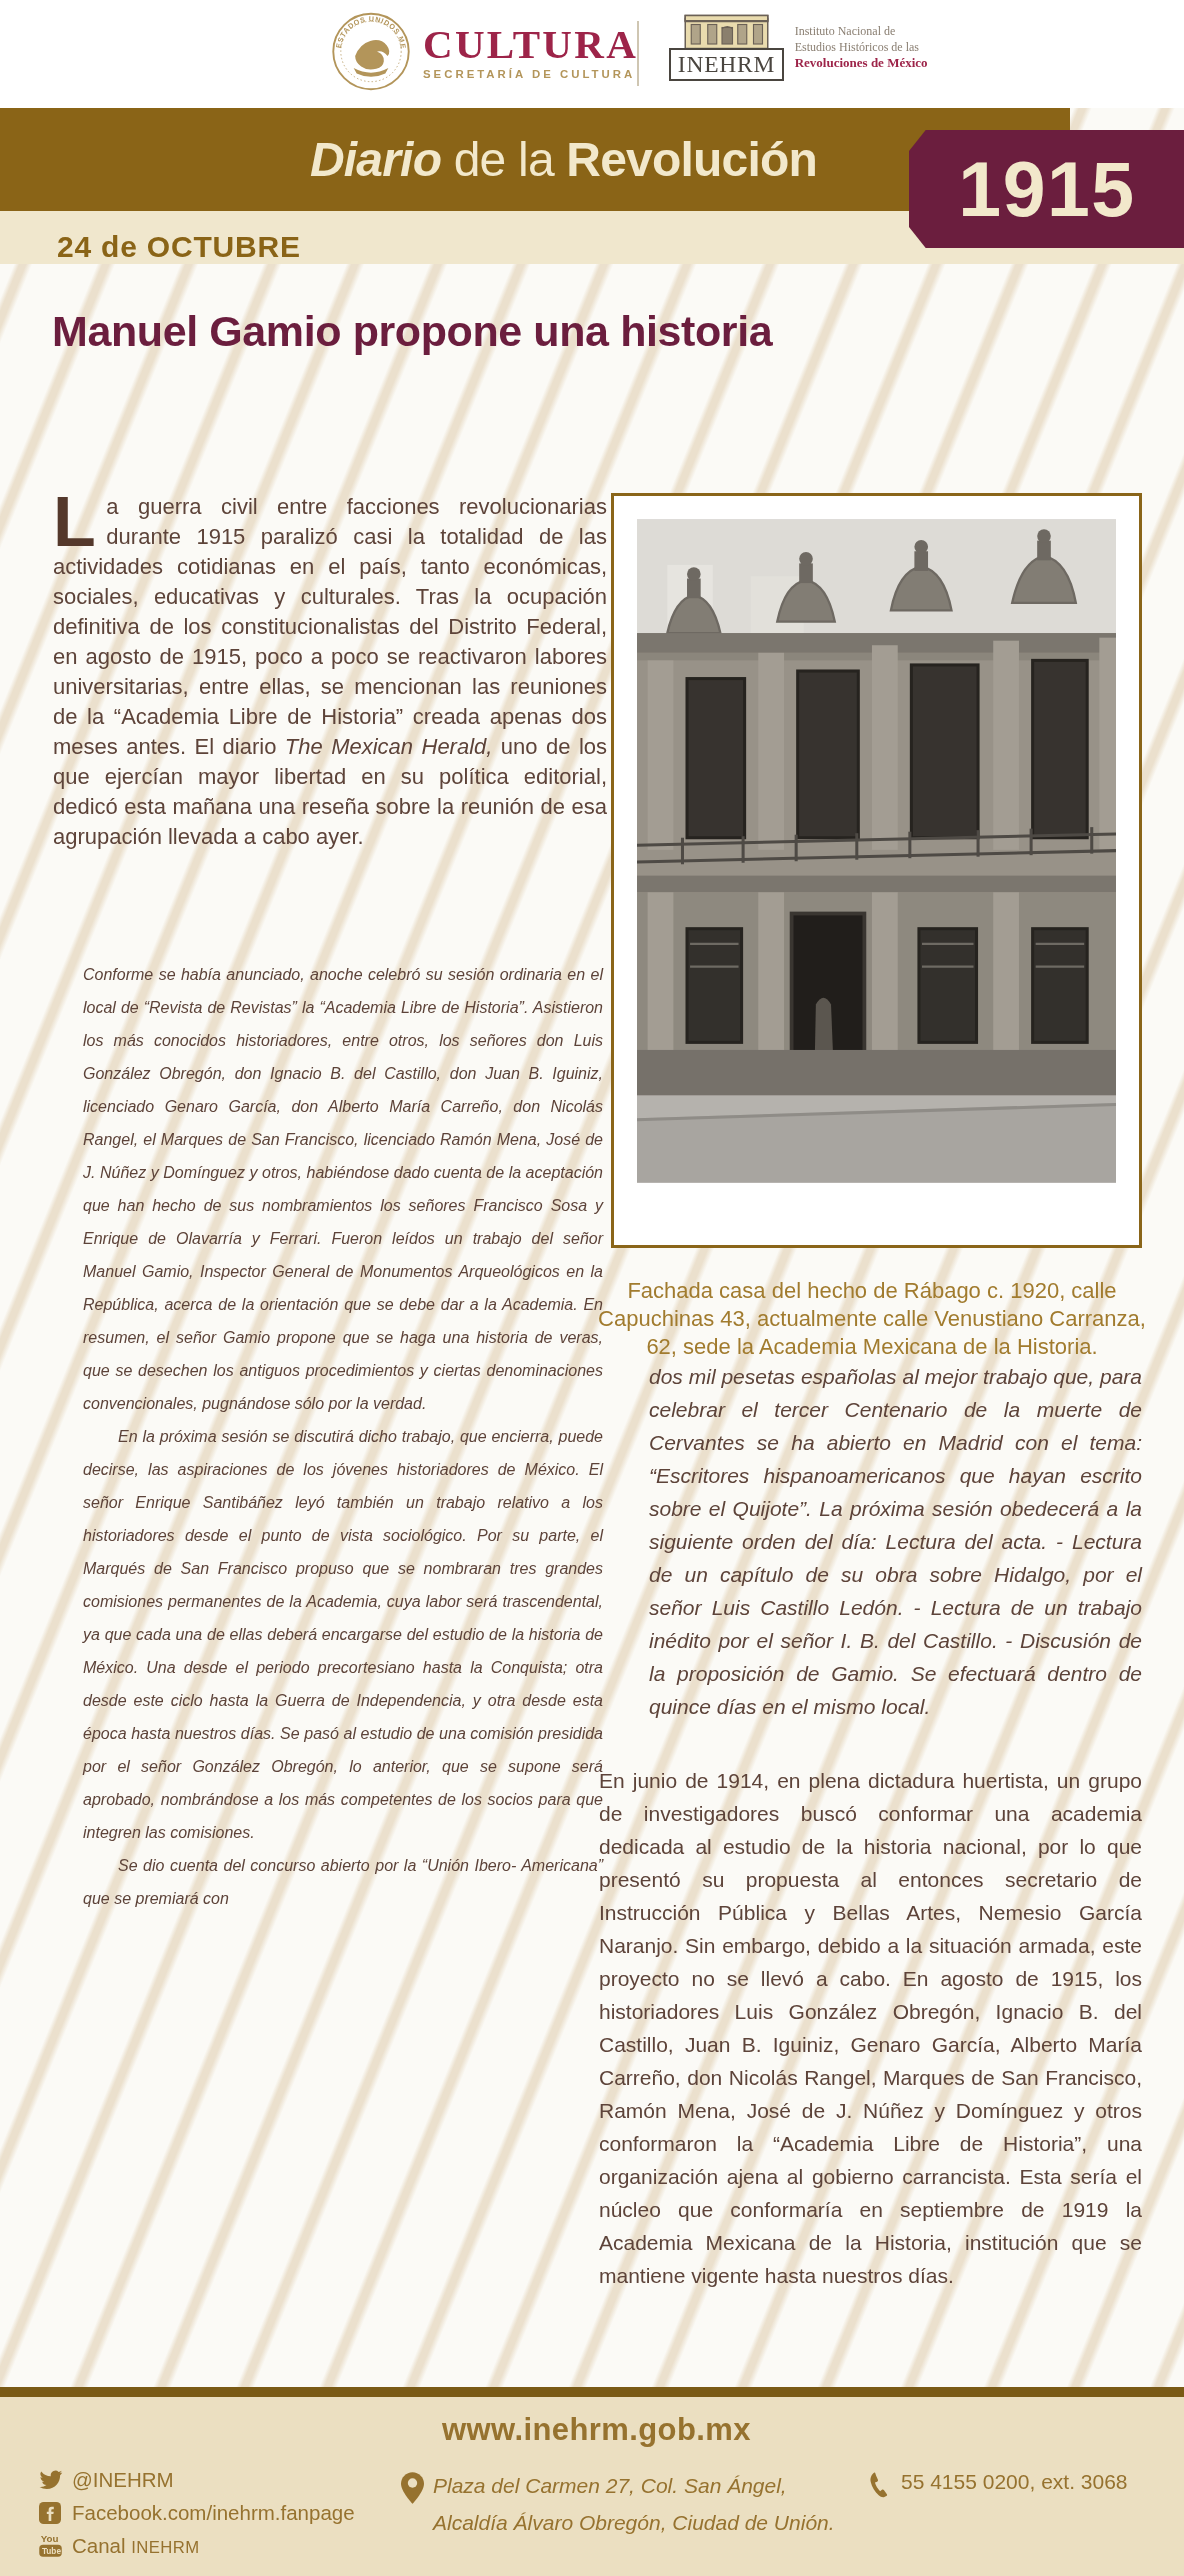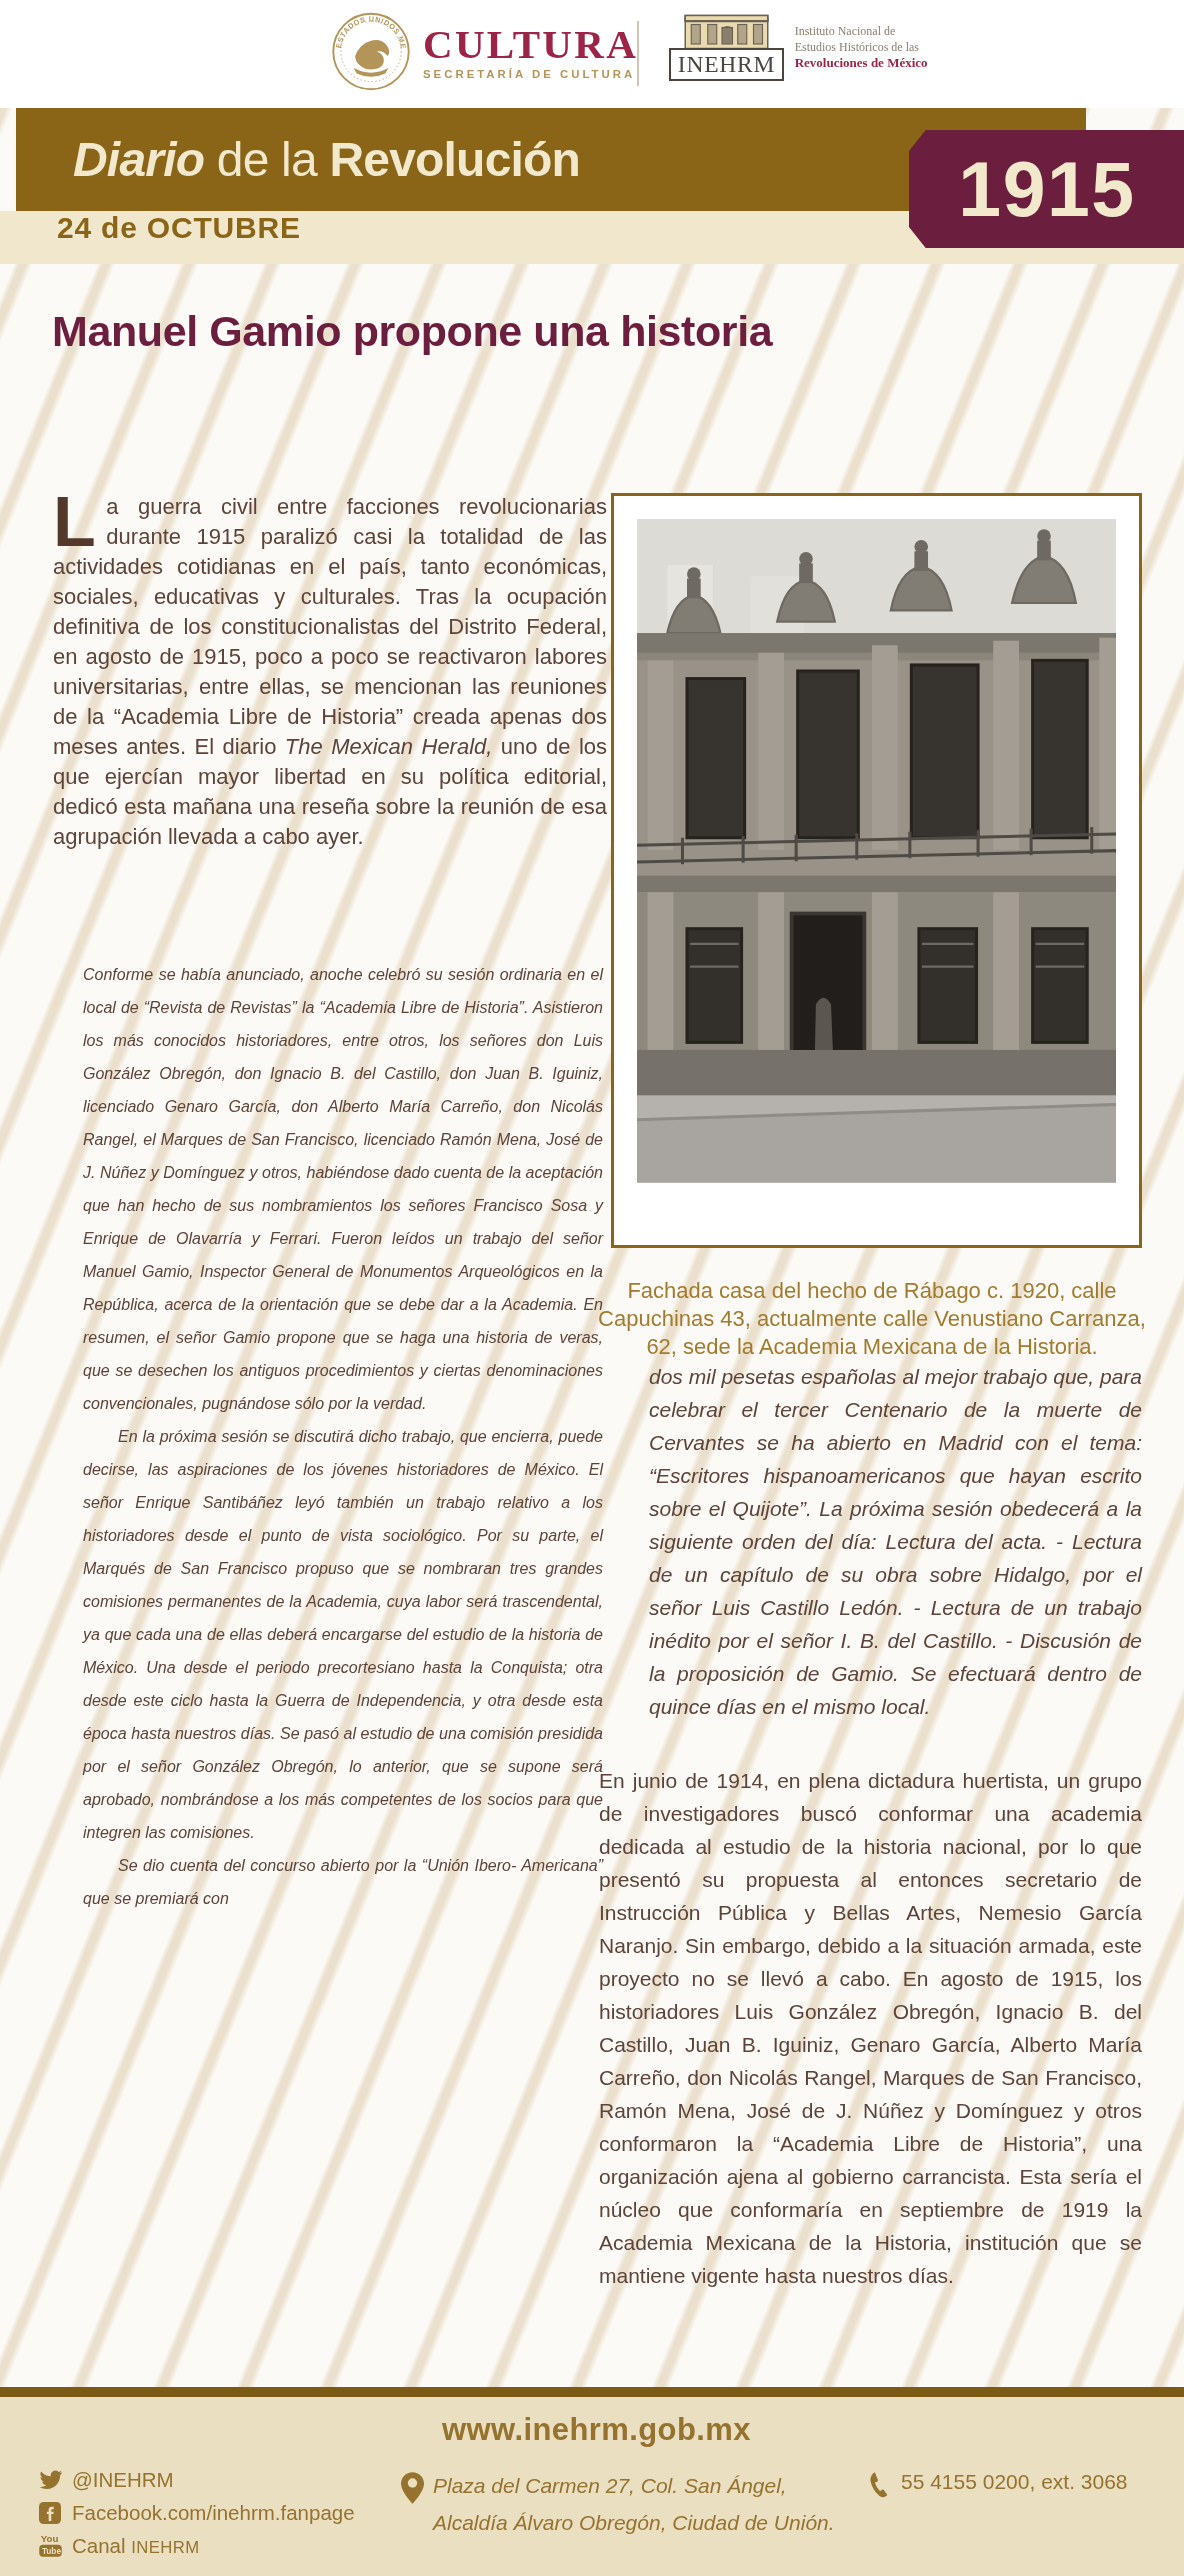--- a/index.html
+++ b/index.html
@@ -20,31 +20,31 @@
   .cultura-word .sub{font-size:11.4px;font-weight:bold;color:#b3955a;letter-spacing:3px;margin-top:3.8px;}
   .logo-divider{position:absolute;left:637px;top:21px;width:1.5px;height:65px;background:#cfc6b2;}
   .inehrm{position:absolute;left:669px;top:13.7px;display:flex;align-items:flex-start;}
   .inehrm-left{display:flex;flex-direction:column;align-items:center;}
   .inehrm-box{border:2.3px solid #4a453f;padding:0.8px 6.8px;margin-top:-4.6px;background:#fff;}
   .inehrm-box span{font-family:"Liberation Serif",serif;font-size:23.5px;color:#4a453f;letter-spacing:0.8px;}
   .inehrm-text{margin-left:10.6px;margin-top:9px;font-family:"Liberation Serif",serif;font-size:12px;
     color:#8a7f72;line-height:16px;}
   .inehrm-text .rev{color:#9d2449;font-weight:bold;font-size:13px;}
   
-  .banner{position:absolute;left:16px;top:108px;width:1070px;height:103px;background:#8a6417;
-    display:flex;align-items:center;}
+  .banner{position:absolute;left:0;top:108px;width:1070px;height:103px;background:#8a6417;
+    display:flex;align-items:center;justify-content:center;}
   .banner-title{padding-left:57px;font-size:48px;color:#f2e8cb;letter-spacing:-0.8px;white-space:pre;}
   .banner-title .it{font-style:italic;font-weight:bold;}
   .banner-title .bold{font-weight:bold;}
   .year-badge{position:absolute;left:909px;top:130px;width:276px;height:118px;background:#6b1e3e;
     clip-path:polygon(16.7px 0, 100% 0, 100% 100%, 16.7px 100%, 0 calc(100% - 21px), 0 21px);
     display:flex;align-items:center;justify-content:center;z-index:5;}
   .year-badge span{font-size:77px;font-weight:bold;color:#f2e8cb;letter-spacing:1.5px;}
   .datebar{position:absolute;left:0;top:211px;width:1185px;height:53px;background:#f0e7cd;
-    display:flex;align-items:flex-start;}
+    display:flex;align-items:flex-end;}
   .datebar span{padding-left:57px;font-size:30px;font-weight:bold;color:#8a6417;letter-spacing:0.8px;}
   
   .article-title{position:absolute;left:52px;top:302px;width:910px;margin:0;
     font-size:43px;line-height:58px;font-weight:bold;color:#6b1e3e;letter-spacing:-0.4px;}
   .body-text{color:#5d4339;text-align:justify;}
   .p1{position:absolute;left:53px;top:492px;width:554px;font-size:22px;line-height:30px;}
   .dropcap{float:left;font-size:70px;line-height:55px;font-weight:bold;color:#54382b;
     padding:3px 10.6px 0 0;}
   .p1 .ital{font-style:italic;}
   .quote-left{position:absolute;left:83px;top:958px;width:520px;font-size:16px;line-height:33px;

